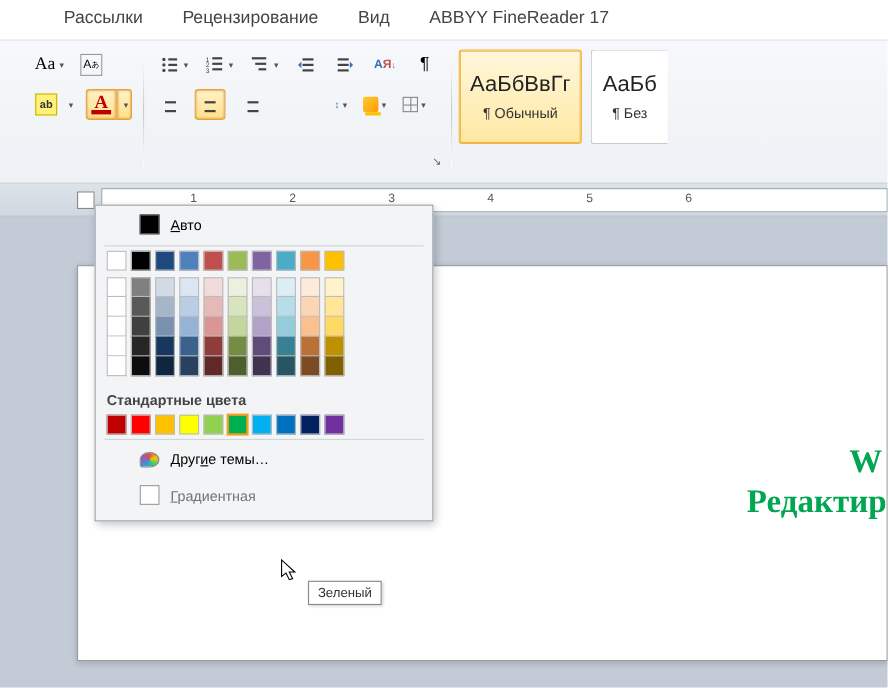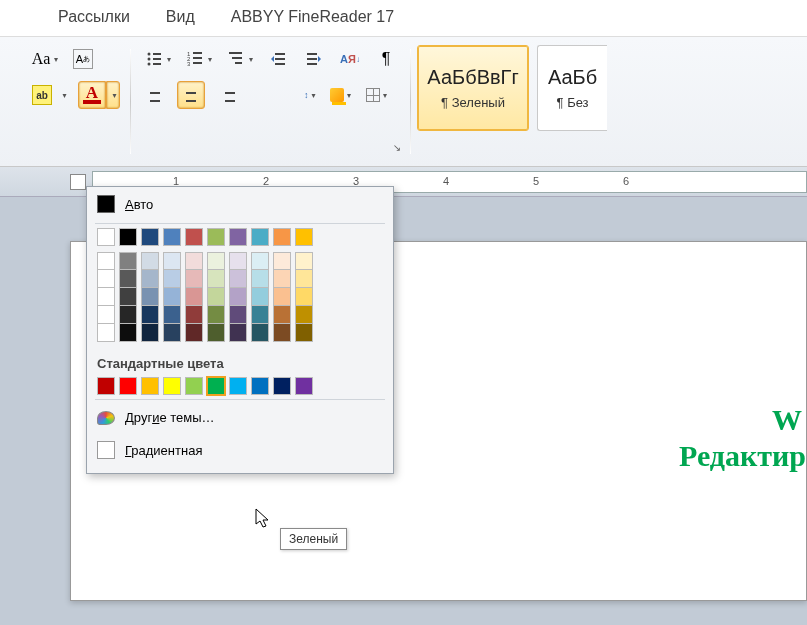--- a/index.html
+++ b/index.html
@@ -34,22 +34,22 @@
 .ruler-area { height: 30px; background: linear-gradient(#dde3ea,#cfd7e0); border-bottom: 1px solid #aab; display: flex; align-items: center; padding-left: 70px; }
 .ruler { height: 22px; background: #fff; border: 1px solid #9aa; flex: 1; margin-right: 0; position: relative; display: flex; align-items: flex-end; font-size: 10px; color: #555; }
 .ruler .num { position: absolute; top: 3px; font-size: 11px; }
 
 .doc-area { background: #c2cbd6; height: 430px; padding: 44px 0 0 70px; }
 .page { background: #fff; border: 1px solid #999; height: 360px; box-shadow: 0 2px 6px rgba(0,0,0,.2); position: relative; }
 .page-text { position: absolute; right: 0; top: 160px; font-family: "Times New Roman", serif; font-weight: bold; font-size: 30px; color: #00a651; text-align: left; line-height: 1.2; }
 
 
 .color-dd { position: absolute; left: 86px; top: 186px; width: 308px; background: #f3f4f6; border: 1px solid #9aa3ad; box-shadow: 2px 3px 8px rgba(0,0,0,.25); padding-bottom: 6px; z-index: 50; }
-.dd-row { display: flex; align-items: center; gap: 10px; padding: 8px 10px; cursor: default; }
-.dd-row.disabled { color: #000000; }
+.dd-row { display: flex; align-items: center; gap: 10px; padding: 8px 10px; cursor: default; margin-left: 30px; }
+.dd-row.disabled { color: #737373; }
 .dd-sep { height: 1px; background: #cfd4da; margin: 2px 8px; }
 .dd-header { padding: 6px 10px 4px; font-weight: bold; color: #444; font-size: 13px; }
 .swatch-sm { width: 18px; height: 18px; border: 1px solid #666; }
 .swatch-row { display: flex; gap: 4px; padding: 2px 10px; }
 .swatch { width: 18px; height: 18px; border: 1px solid #bbb; cursor: default; }
 .swatch:hover, .swatch.hov { outline: 2px solid #f0a020; outline-offset: -1px; border-color: #c77f00; }
 .shades { display: flex; gap: 4px; padding: 4px 10px 8px; }
 .shade-col { display: flex; flex-direction: column; }
 .shade-col .swatch { border-top: none; }
 .shade-col .swatch:first-child { border-top: 1px solid #bbb; }
@@ -71,20 +71,21 @@
 .fill-icon:after{content:"";position:absolute;left:2px;bottom:-3px;width:14px;height:3px;background:#ffc000;}
 .grid-icon { width:14px;height:14px;border:1px solid #888;background:linear-gradient(#888,#888) center/100% 1px no-repeat, linear-gradient(#888,#888) center/1px 100% no-repeat;}
 .palette-icon{width:18px;height:14px;border-radius:50% 50% 50% 20%;background:conic-gradient(#e74c3c,#f1c40f,#2ecc71,#3498db,#9b59b6,#e74c3c);border:1px solid #888;}
 .nocolor{background:#fff;border:1px solid #999;position:relative;}
 </style>
 </head>
 <body>
 
 <div class="tabs">
   <span class="tab">Рассылки</span>
+  <span class="tab">Рецензирование</span>
   <span class="tab">Вид</span>
   <span class="tab">ABBYY FineReader 17</span>
 </div>
 
 <div class="ribbon">
 
   <div class="group">
     <div class="row">
       <div class="btn">
           <span class="icon" style="font-family:serif;font-size:16px;">Aa</span>
@@ -236,21 +237,21 @@
         </div>
     </div>
     <div class="dialog-launcher">↘</div>
   </div>
 
   <div class="group-sep"></div>
 
   <div class="styles-gallery">
     <div class="style-card sel">
       <span class="preview">АаБбВвГг</span>
-      <span class="label">¶ Зеленый</span>
+      <span class="label">¶ Обычный</span>
     </div>
     <div class="style-card" style="width:70px;border-right:none;border-radius:3px 0 0 3px;">
       <span class="preview" style="font-size:20px;">АаБб</span>
       <span class="label">¶ Без</span>
     </div>
   </div>
 
 </div>
 
 <div class="ruler-area">

